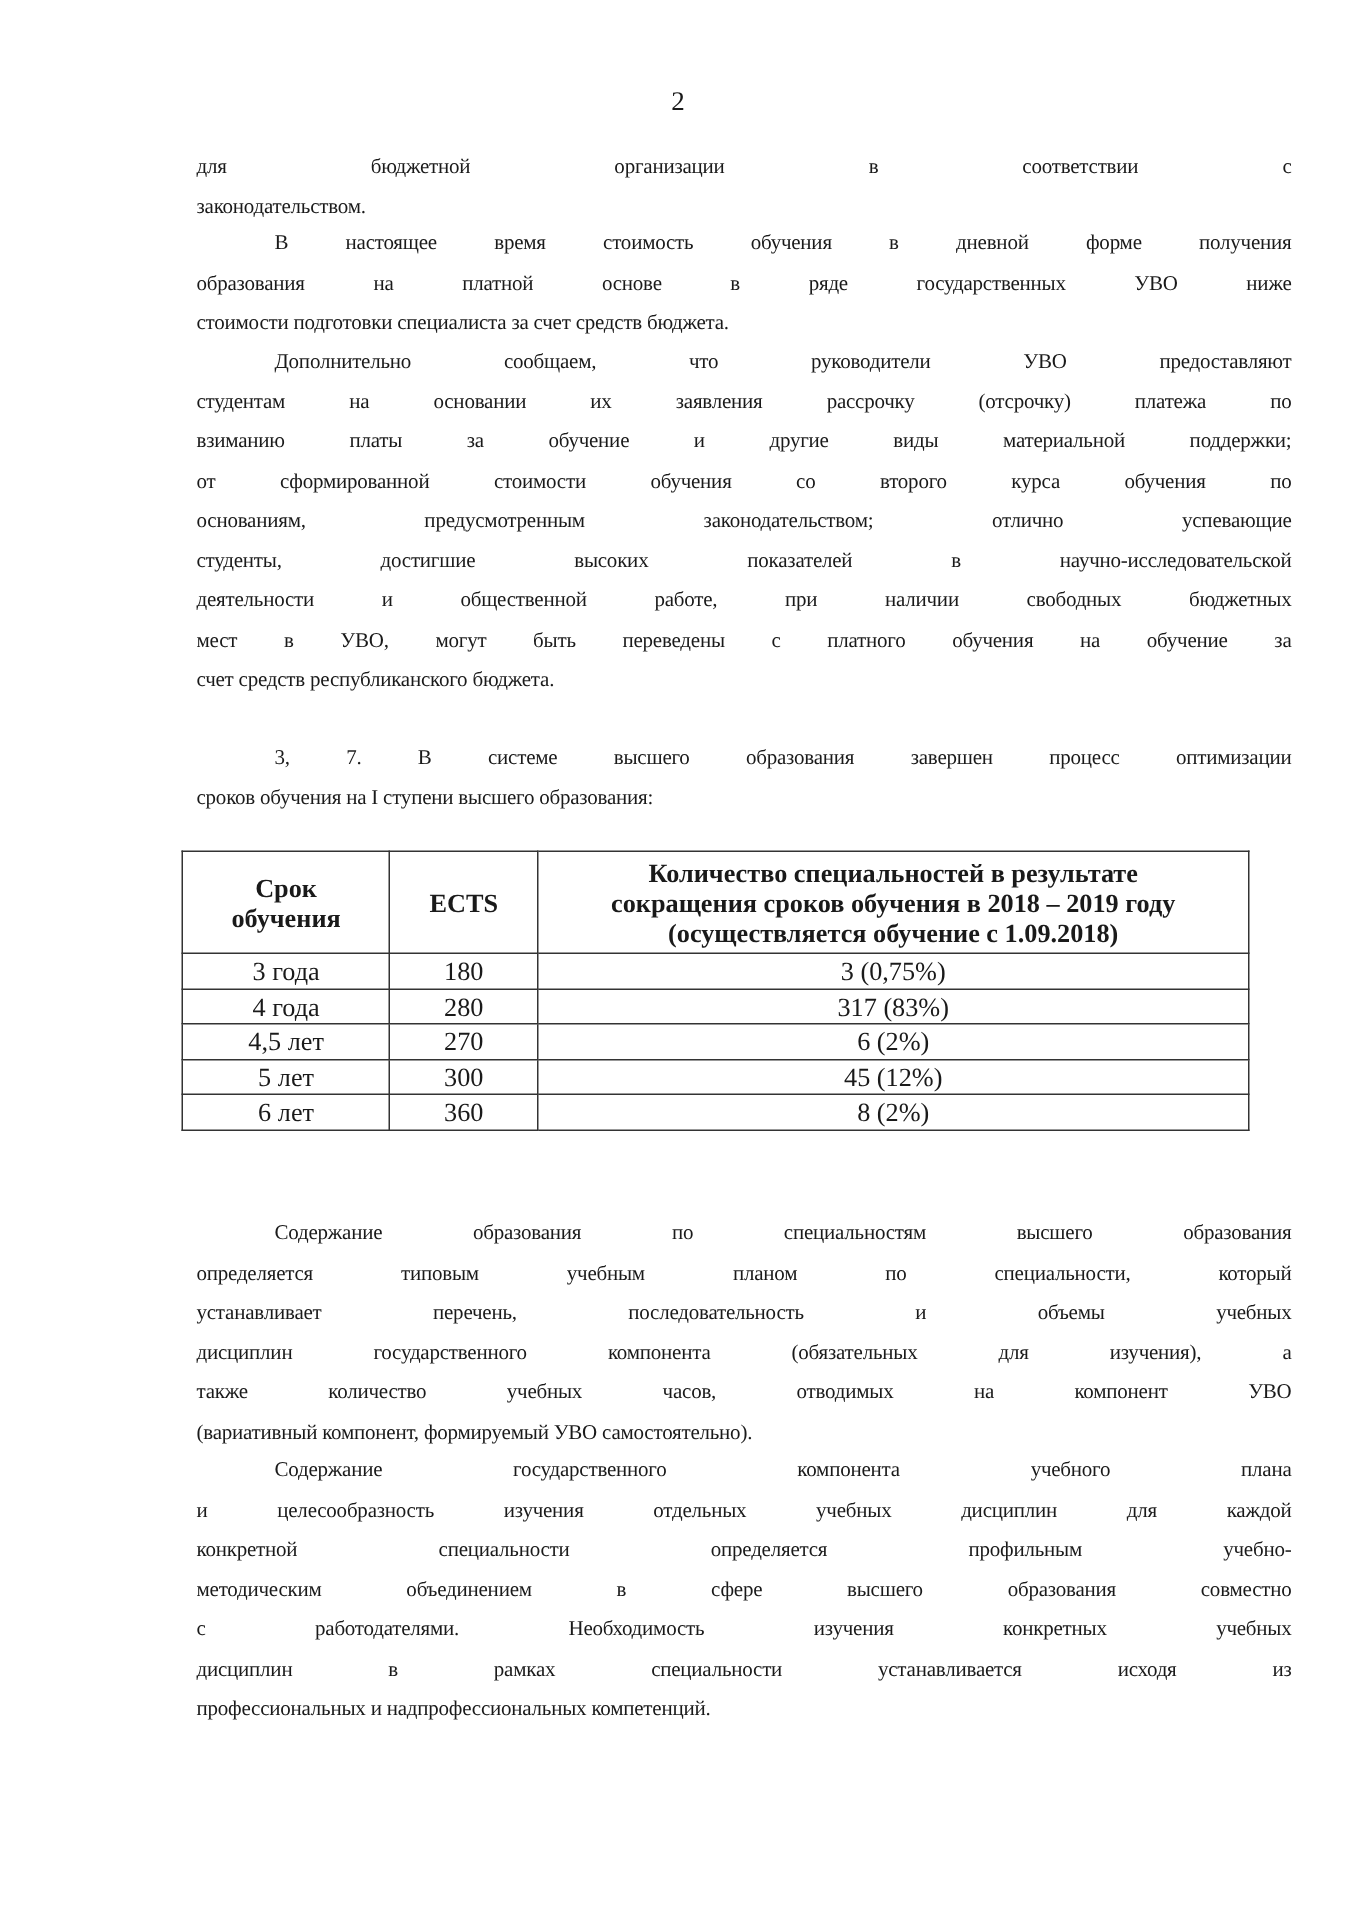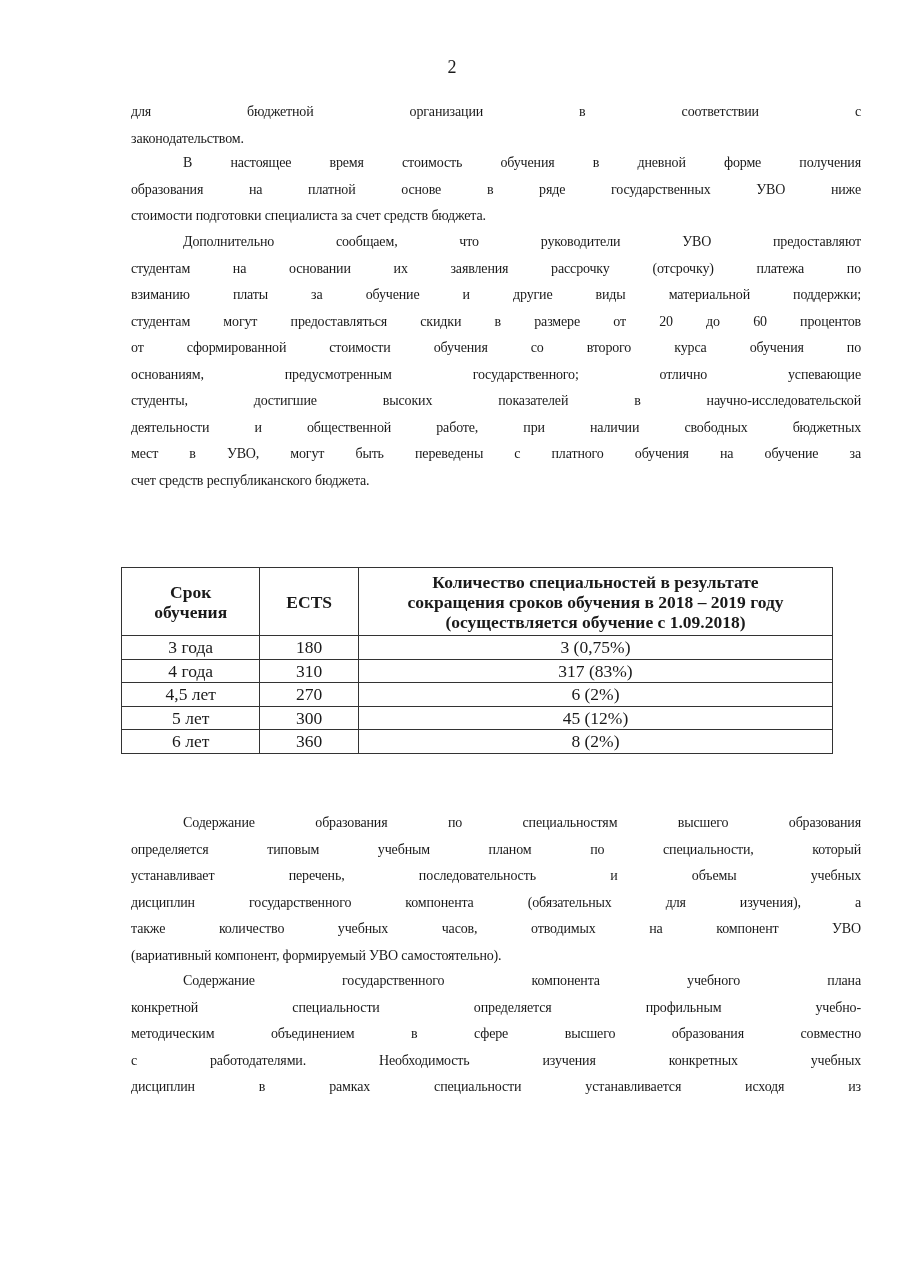--- a/index.html
+++ b/index.html
@@ -57,29 +57,32 @@
   <div class="text-block block2">
     <span class="line j indent">В настоящее время стоимость обучения в дневной форме получения</span>
     <span class="line j">образования на платной основе в ряде государственных УВО ниже</span>
     <span class="line last">стоимости подготовки специалиста за счет средств бюджета.</span>
   </div>
 
   <div class="text-block block3">
     <span class="line j indent">Дополнительно сообщаем, что руководители УВО предоставляют</span>
     <span class="line j">студентам на основании их заявления рассрочку (отсрочку) платежа по</span>
     <span class="line j">взиманию платы за обучение и другие виды материальной поддержки;</span>
-    <span class="line j">студентам могут предоставляться скидки в размере от 20 до 60 процентов</span>
     <span class="line j">от сформированной стоимости обучения со второго курса обучения по</span>
-    <span class="line j">основаниям, предусмотренным государственного;  отлично успевающие</span>
+    <span class="line j">основаниям, предусмотренным законодательством;  отлично успевающие</span>
     <span class="line j">студенты, достигшие высоких показателей в научно-исследовательской</span>
     <span class="line j">деятельности и общественной работе, при наличии свободных бюджетных</span>
     <span class="line j">мест в УВО, могут быть переведены с платного обучения на обучение за</span>
     <span class="line last">счет средств республиканского бюджета.</span>
   </div>
 
+  <div class="text-block block4">
+    <span class="line j indent">3, 7. В системе высшего образования завершен процесс оптимизации</span>
+    <span class="line last">сроков обучения на I ступени высшего образования:</span>
+  </div>
 
   <table class="data">
     <thead>
       <tr>
         <th class="col1">
           <span class="hdr-line">Срок</span>
           <span class="hdr-line">обучения</span>
         </th>
         <th class="col2">ECTS</th>
         <th class="col3">
@@ -90,21 +93,21 @@
       </tr>
     </thead>
     <tbody>
       <tr>
         <td>3 года</td>
         <td>180</td>
         <td>3 (0,75%)</td>
       </tr>
       <tr>
         <td>4 года</td>
-        <td>310</td>
+        <td>280</td>
         <td>317 (83%)</td>
       </tr>
       <tr>
         <td>4,5 лет</td>
         <td>270</td>
         <td>6 (2%)</td>
       </tr>
       <tr>
         <td>5 лет</td>
         <td>300</td>
@@ -122,18 +125,20 @@
     <span class="line j indent">Содержание образования по специальностям высшего образования</span>
     <span class="line j">определяется типовым учебным планом по специальности, который</span>
     <span class="line j">устанавливает перечень, последовательность и объемы учебных</span>
     <span class="line j">дисциплин государственного компонента (обязательных для изучения), а</span>
     <span class="line j">также количество учебных часов, отводимых на компонент УВО</span>
     <span class="line last">(вариативный компонент, формируемый УВО самостоятельно).</span>
   </div>
 
   <div class="text-block block6">
     <span class="line j indent">Содержание государственного компонента учебного плана</span>
+    <span class="line j">и целесообразность изучения отдельных учебных дисциплин для каждой</span>
     <span class="line j">конкретной специальности определяется профильным учебно-</span>
     <span class="line j">методическим объединением в сфере высшего образования совместно</span>
     <span class="line j">с работодателями. Необходимость изучения конкретных учебных</span>
     <span class="line j">дисциплин в рамках специальности устанавливается исходя из</span>
+    <span class="line last">профессиональных и надпрофессиональных компетенций.</span>
   </div>
 </div>
 
 </body></html>

